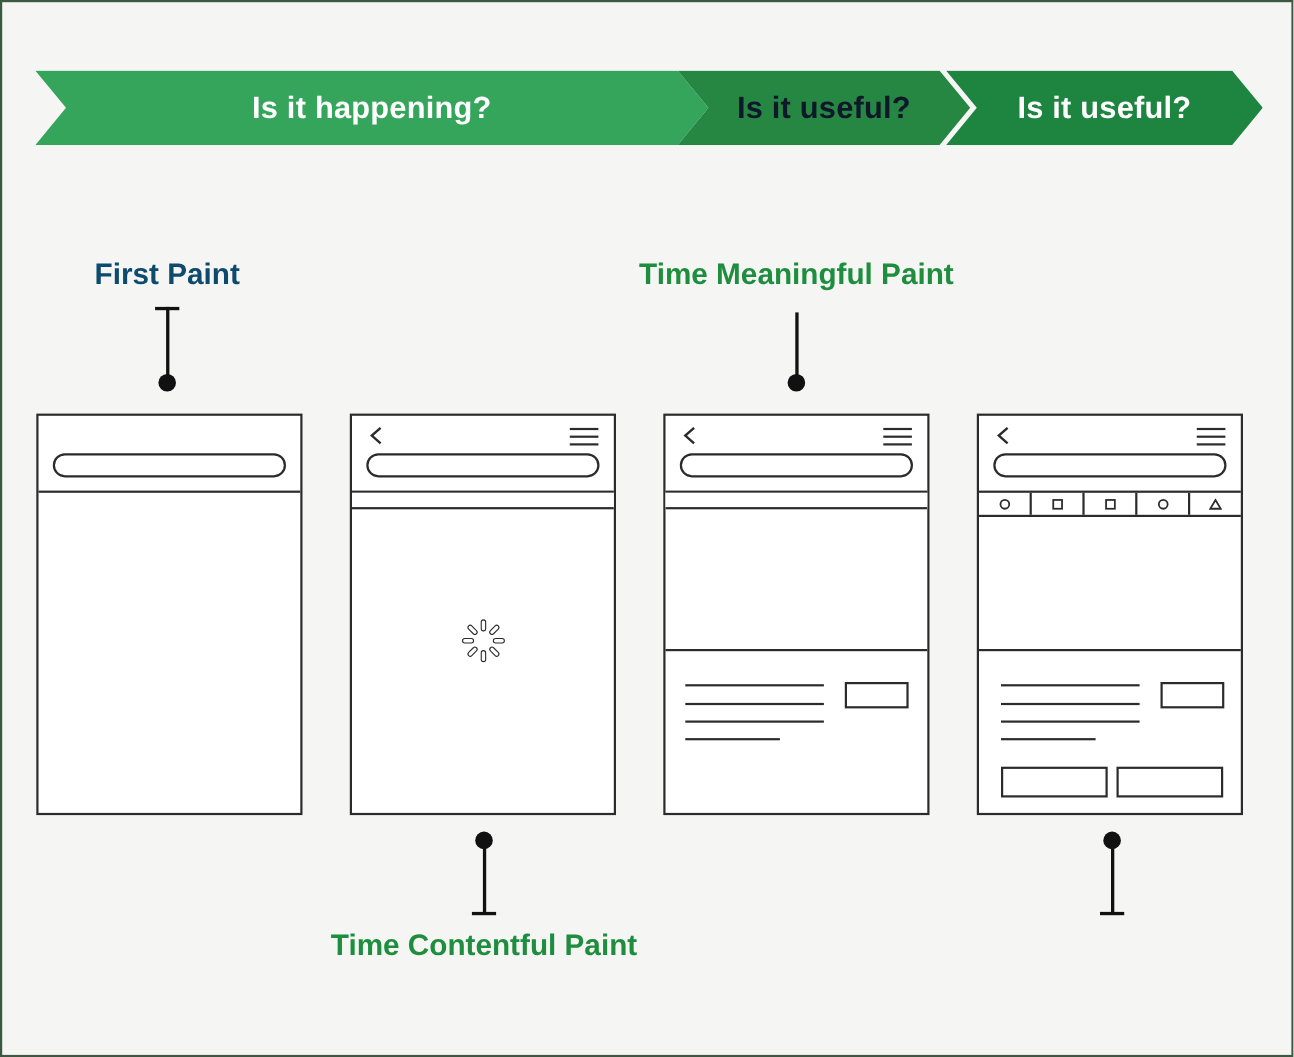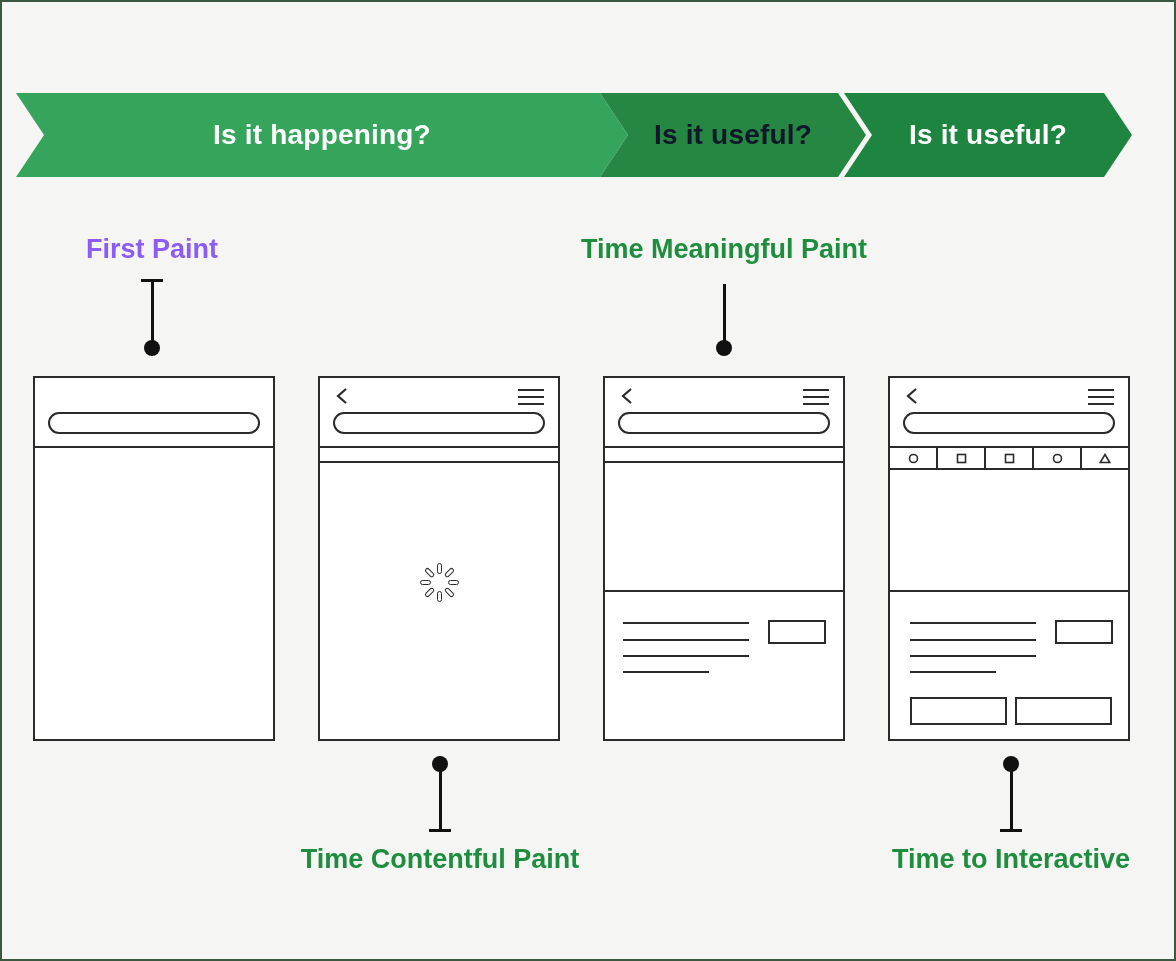--- a/index.html
+++ b/index.html
@@ -8,21 +8,21 @@
   .canvas {
     position: relative;
     width: 1176px; height: 961px;
     box-sizing: border-box;
     border: 2px solid #3a5940;
     background: #f5f5f4;
     overflow: hidden;
   }
 
   
-  .banner { position:absolute; left:14px; top:62px; width:1116px; height:84px;margin-top:29px; }
+  .banner { position:absolute; left:30px; top:62px; width:1116px; height:68px; }
   .banner-seg {
     position:absolute; top:0; height:100%;
     display:flex; align-items:center; justify-content:center;
     clip-path: polygon(28px 50%, 0 0, calc(100% - 28px) 0, 100% 50%, calc(100% - 28px) 100%, 0 100%);
   }
   .banner-seg .seg-label {
     color:#fff; font-size:28px; font-weight:600; letter-spacing:0.2px;
   }
   .seg-1 { left:0;     width:612px; }
   .seg-2 { left:584px; width:266px; }
@@ -96,24 +96,23 @@
       <span class="seg-label" style="color: rgb(255, 255, 255);">Is it happening?</span>
     </div>
     <div class="banner-seg seg-2" style="background: rgb(38, 135, 66);">
       <span class="seg-label" style="color: #0f172a;">Is it useful?</span>
     </div>
     <div class="banner-seg seg-3" style="background: rgb(29, 133, 64);">
       <span class="seg-label" style="color: rgb(255, 255, 255);">Is it useful?</span>
     </div>
   </div>
 
-  <div class="metric-label lbl-fp" style="color: #8b5cf6;">First Paint</div>
+  <div class="metric-label lbl-fp" style="color: #0c4a6e;">First Paint</div>
   <div class="metric-label lbl-fmp" style="color: rgb(30, 142, 62);">Time Meaningful Paint</div>
   <div class="metric-label lbl-fcp" style="color: rgb(30, 142, 62);">Time Contentful Paint</div>
-  <div class="metric-label lbl-tti" style="color: rgb(30, 142, 62);">Time to Interactive</div>
 
   <div class="ptr-cap" style="left:139px; top:277px;"></div>
   <div class="ptr-line" style="left:149px; top:277px; height:62px;"></div>
   <div class="ptr-dot" style="left:142px; top:338px;"></div>
 
   <div class="ptr-line" style="left:721px; top:282px; height:57px;"></div>
   <div class="ptr-dot" style="left:714px; top:338px;"></div>
 
   <div class="ptr-dot" style="left:430px; top:754px;"></div>
   <div class="ptr-line" style="left:437px; top:769px; height:59px;"></div>

